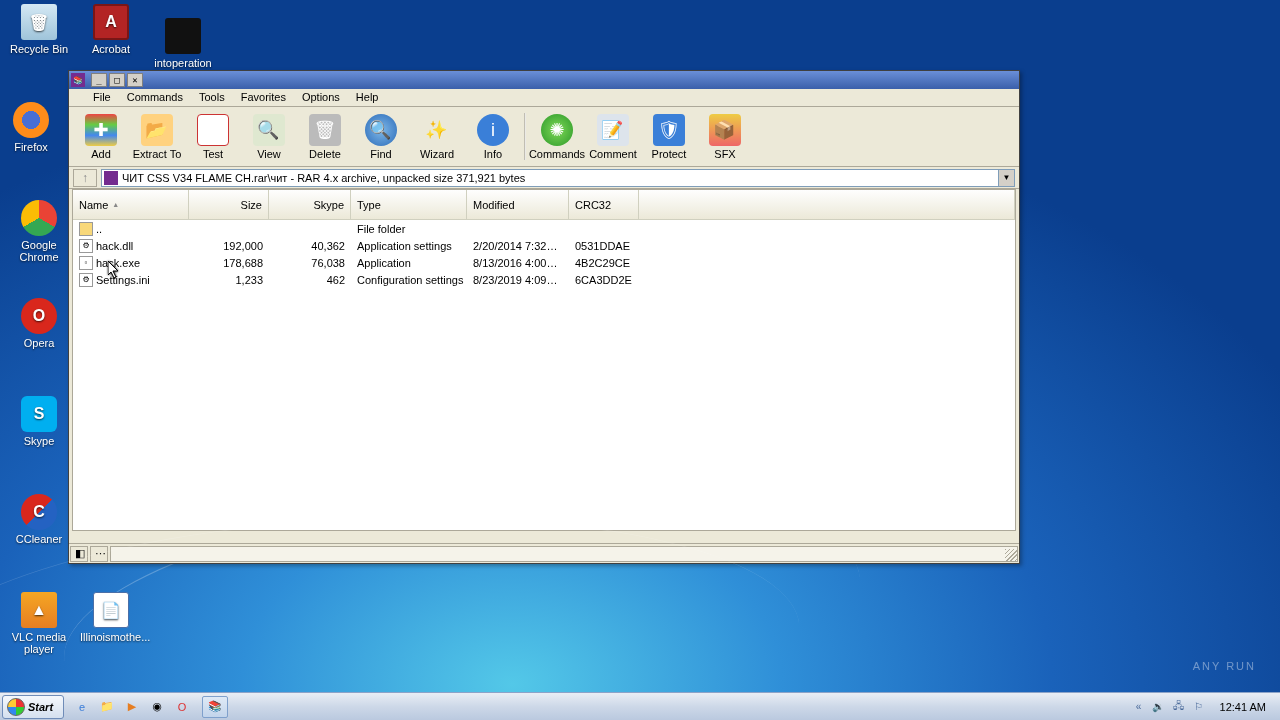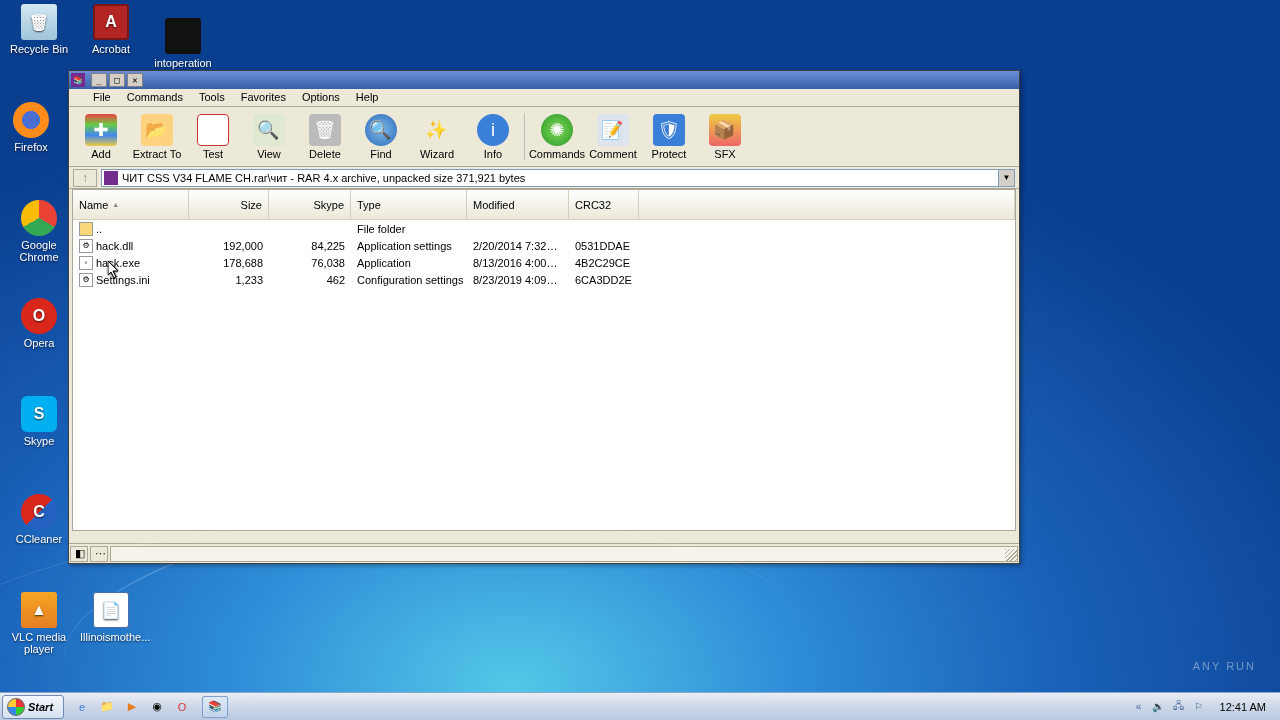--- a/index.html
+++ b/index.html
@@ -218,21 +218,21 @@
           <div class="gcell c-name"><span class="fileic" style="background:#f8d87a"></span>..</div>
           <div class="gcell c-size r"></div>
           <div class="gcell c-pack r"></div>
           <div class="gcell c-type">File folder</div>
           <div class="gcell c-mod"></div>
           <div class="gcell c-crc"></div>
         </div>
         <div class="grow">
           <div class="gcell c-name"><span class="fileic" style="background:#fff">⚙</span>hack.dll</div>
           <div class="gcell c-size r">192,000</div>
-          <div class="gcell c-pack r">84,225</div>
+          <div class="gcell c-pack r">40,362</div>
           <div class="gcell c-type">Application settings</div>
           <div class="gcell c-mod">2/20/2014 7:32…</div>
           <div class="gcell c-crc">0531DDAE</div>
         </div>
         <div class="grow">
           <div class="gcell c-name"><span class="fileic" style="background:#fff">▫</span>hack.exe</div>
           <div class="gcell c-size r">178,688</div>
           <div class="gcell c-pack r">76,038</div>
           <div class="gcell c-type">Application</div>
           <div class="gcell c-mod">8/13/2016 4:00…</div>

